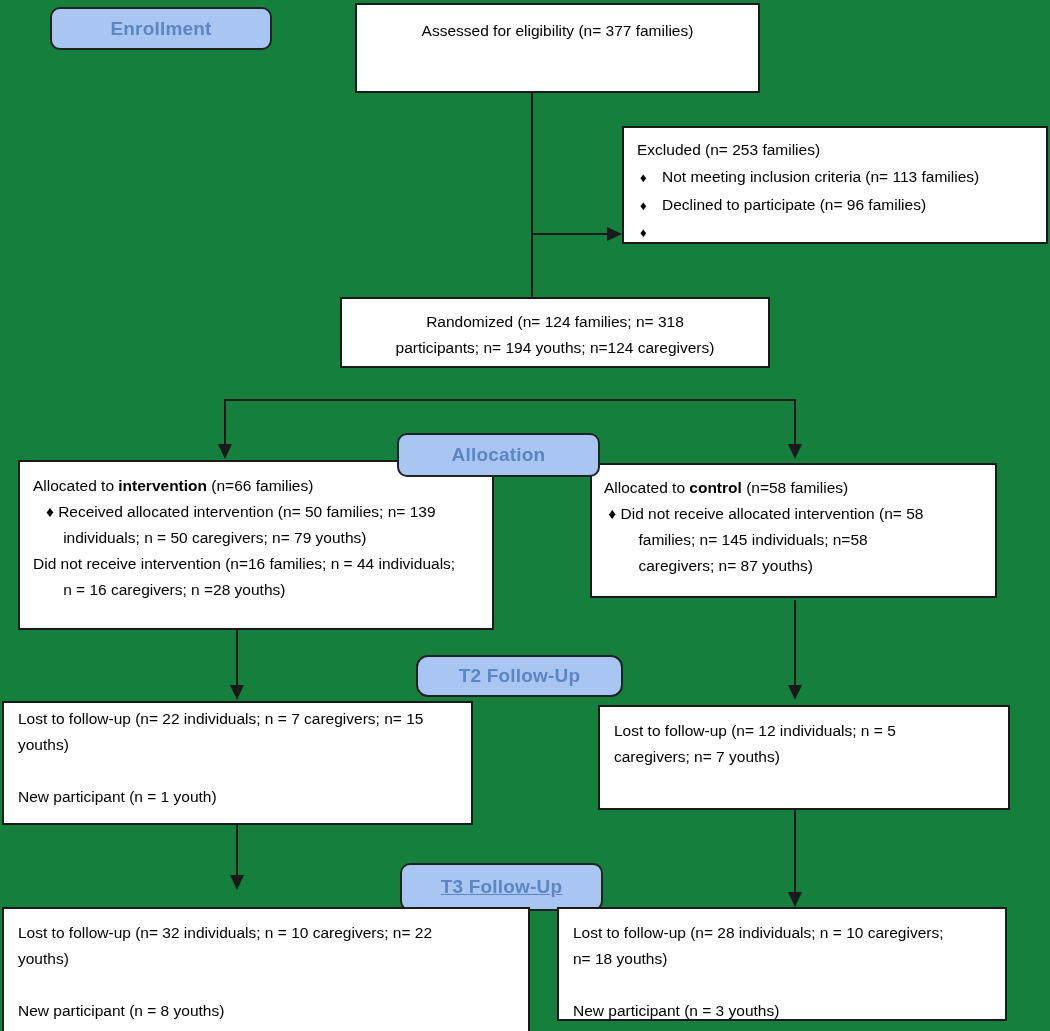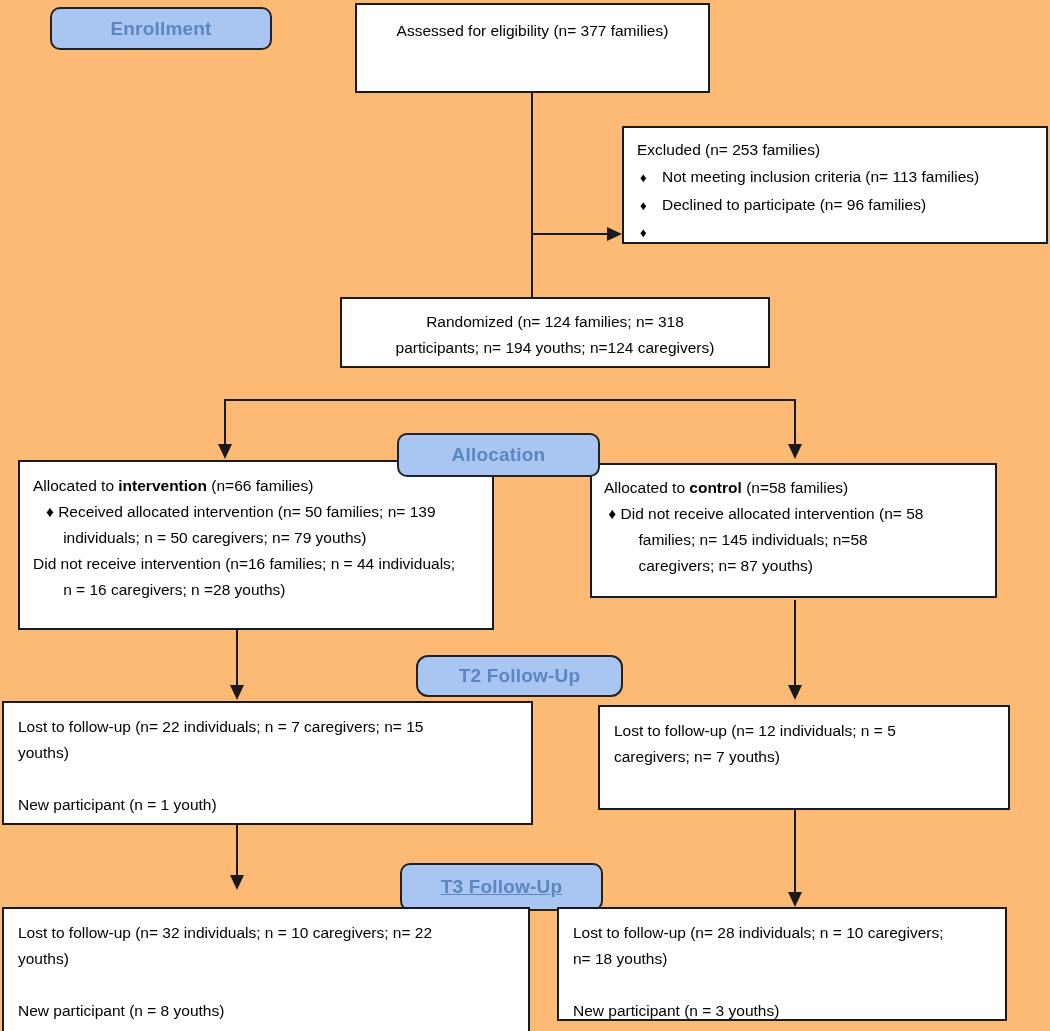--- a/index.html
+++ b/index.html
@@ -1,19 +1,19 @@
 <!DOCTYPE html>
 <html><head>
 <meta charset="utf-8">
 <style>
   html,body { margin:0; padding:0; background:#ffffff; }
   #stage-wrap {
     position:relative; width:1050px; height:1031px;
     font-family:"Liberation Sans","DejaVu Sans",sans-serif;
-    color:#000; overflow:hidden; background:#fdba74;
+    color:#000; overflow:hidden; background:#15803d;
   }
   .box {
     position:absolute; background:#ffffff; border:2px solid #1a1a1a;
     box-sizing:border-box; z-index:2; font-size:15.5px; line-height:26px;
   }
   .pre { white-space:pre; margin:0; }
   .center { text-align:center; }
   .stage-label {
     position:absolute; background:#a9c6f2; border:2.5px solid #222222;
     border-radius:10px; display:flex; align-items:center; justify-content:center;
@@ -71,21 +71,21 @@
   <div class="stage-label" style="left:397px; top:433px; width:203px; height:44px;">
     <span>Allocation</span>
   </div>
   <div class="stage-label" style="left:416px; top:655px; width:207px; height:42px;border-radius:12px;">
     <span>T2 Follow-Up</span>
   </div>
   <div class="stage-label under" style="left:400px; top:863px; width:203px; height:48px;">
     <span>T3 Follow-Up</span>
   </div>
 
-  <div class="box" style="left:355px; top:3px; width:355px; height:90px; padding-top:13px;">
+  <div class="box" style="left:355px; top:3px; width:405px; height:90px; padding-top:13px;">
     <p class="pre center">Assessed for eligibility (n= 377 families)</p>
   </div>
 
   <div class="box excl-body" style="left:622px; top:126px; width:426px; height:118px; padding:8px 10px 0 13px;">
     <div>Excluded (n= 253 families)</div>
     <div class="bullet-row">
       <span class="bul">♦</span>
       <span>Not meeting inclusion criteria (n= 113 families)</span>
     </div>
     <div class="bullet-row">
@@ -110,21 +110,21 @@
        n = 16 caregivers; n =28 youths)</p>
   </div>
 
   <div class="box" style="left:590px; top:463px; width:407px; height:135px; padding:10px 8px 0 12px;">
     <p class="pre"><span>Allocated to </span><b>control</b><span> (n=58 families)</span></p>
     <p class="pre"> ♦ Did not receive allocated intervention (n= 58
         families; n= 145 individuals; n=58
         caregivers; n= 87 youths)</p>
   </div>
 
-  <div class="box" style="left:2px; top:701px; width:531px; height:124px; padding:11px 8px 0 14px;">
+  <div class="box" style="left:2px; top:701px; width:471px; height:124px; padding:3px 8px 0 14px;">
     <p class="pre">Lost to follow-up (n= 22 individuals; n = 7 caregivers; n= 15
 youths)
 
 New participant (n = 1 youth)</p>
   </div>
 
   <div class="box" style="left:598px; top:705px; width:412px; height:105px; padding:11px 8px 0 14px;">
     <p class="pre">Lost to follow-up (n= 12 individuals; n = 5
 caregivers; n= 7 youths)</p>
   </div>

